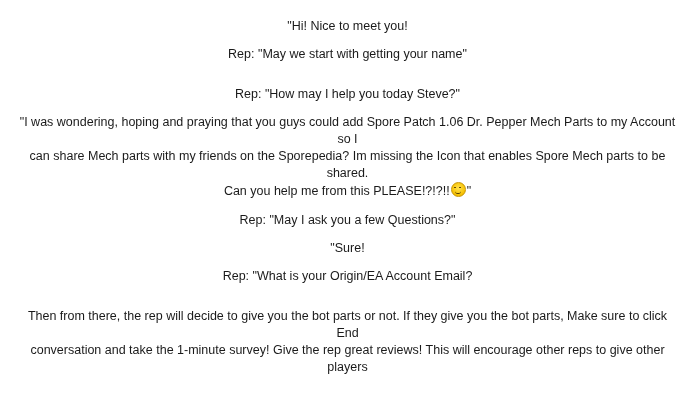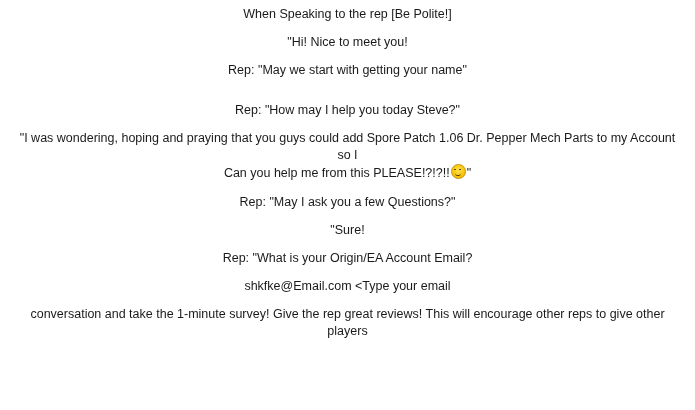--- a/index.html
+++ b/index.html
@@ -70,45 +70,45 @@
     height: 3px;
     border-bottom: 1.4px solid #4a3500;
     border-radius: 0 0 6px 6px;
   }
 </style>
 </head>
 <body>
 
 <div class="doc">
 
-  <p class="line">When Speaking to the rep [Be Polite!]</p>
   <div class="spacer"></div>
 
   <p class="line">"Hi! Nice to meet you!</p>
   <div class="spacer"></div>
 
   <p class="line">Rep: "May we start with getting your name"</p>
   <div class="spacer"></div>
 
   <div class="spacer"></div>
 
   <p class="line">Rep: "How may I help you today Steve?"</p>
   <div class="spacer"></div>
 
   <p class="block wide">"I was wondering, hoping and praying that you guys could add Spore Patch 1.06 Dr. Pepper Mech Parts to my Account so I</p>
+  <p class="block wide">can share Mech parts with my friends on the Sporepedia? Im missing the Icon that enables Spore Mech parts to be shared.</p>
   <p class="block wide"><span>Can you help me from this PLEASE!?!?!!</span><span class="emoji"></span><span>"</span></p>
   <div class="spacer"></div>
 
   <p class="line">Rep: "May I ask you a few Questions?"</p>
   <div class="spacer"></div>
 
   <p class="line">"Sure!</p>
   <div class="spacer"></div>
 
   <p class="line">Rep: "What is your Origin/EA Account Email?</p>
   <div class="spacer"></div>
 
-  <p class="line">shkfke@Email.com &lt;Type your email</p>
   <div class="spacer"></div>
 
+  <p class="block wide">Then from there, the rep will decide to give you the bot parts or not. If they give you the bot parts, Make sure to click End</p>
   <p class="block wide">conversation and take the 1-minute survey! Give the rep great reviews! This will encourage other reps to give other players</p>
 
 </div>
 
 </body></html>

